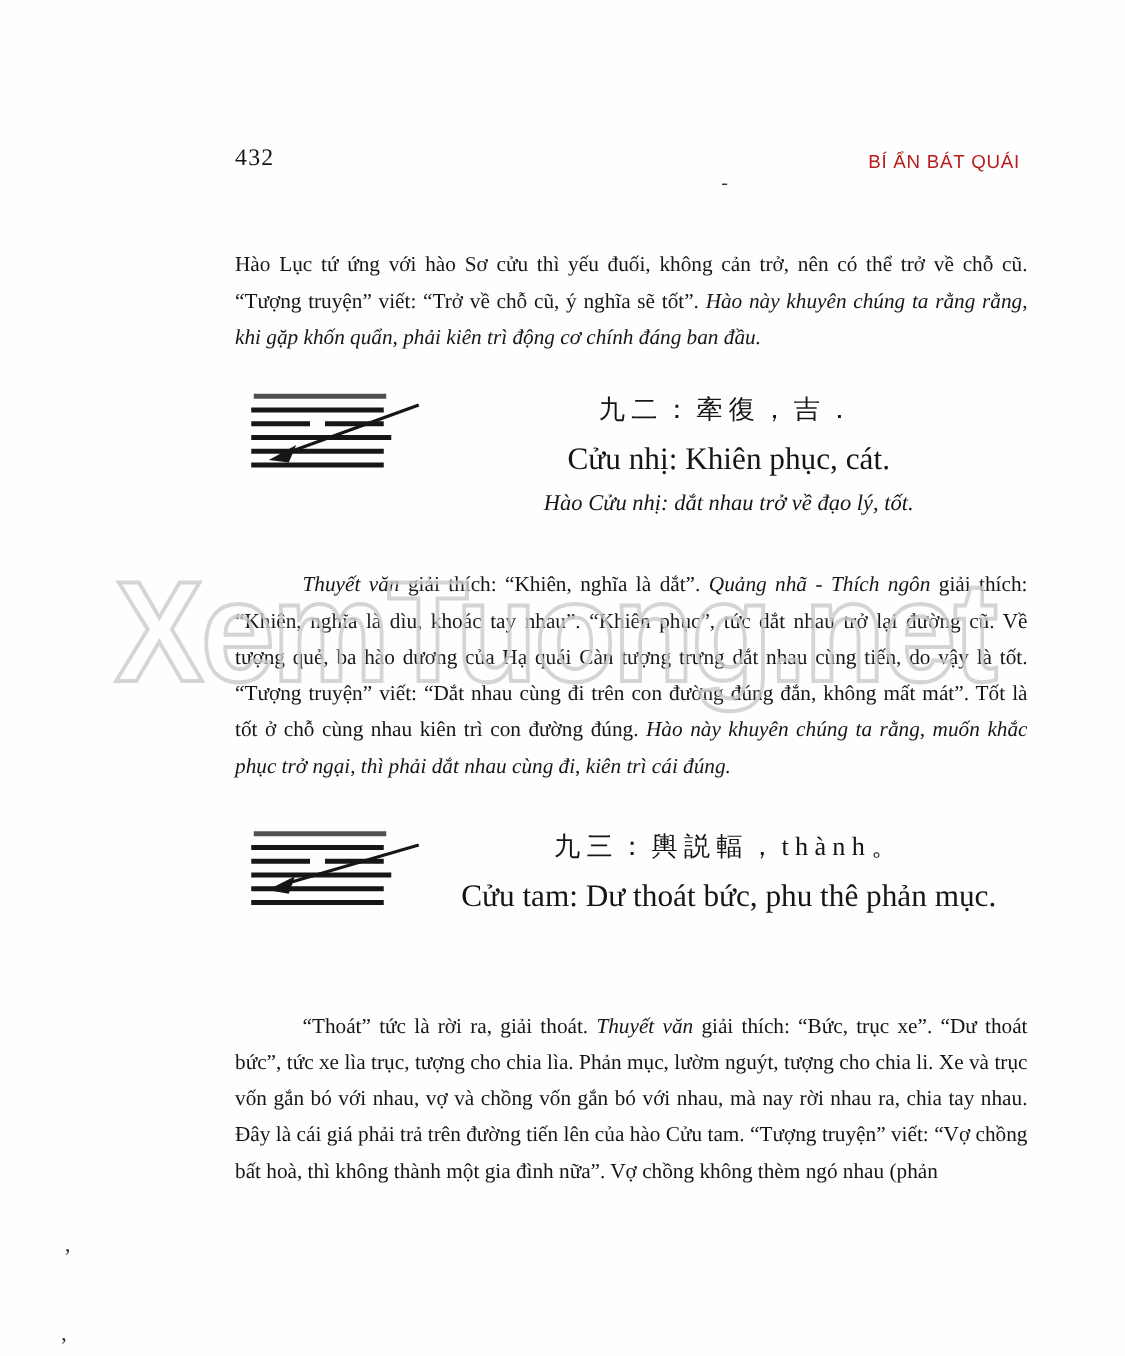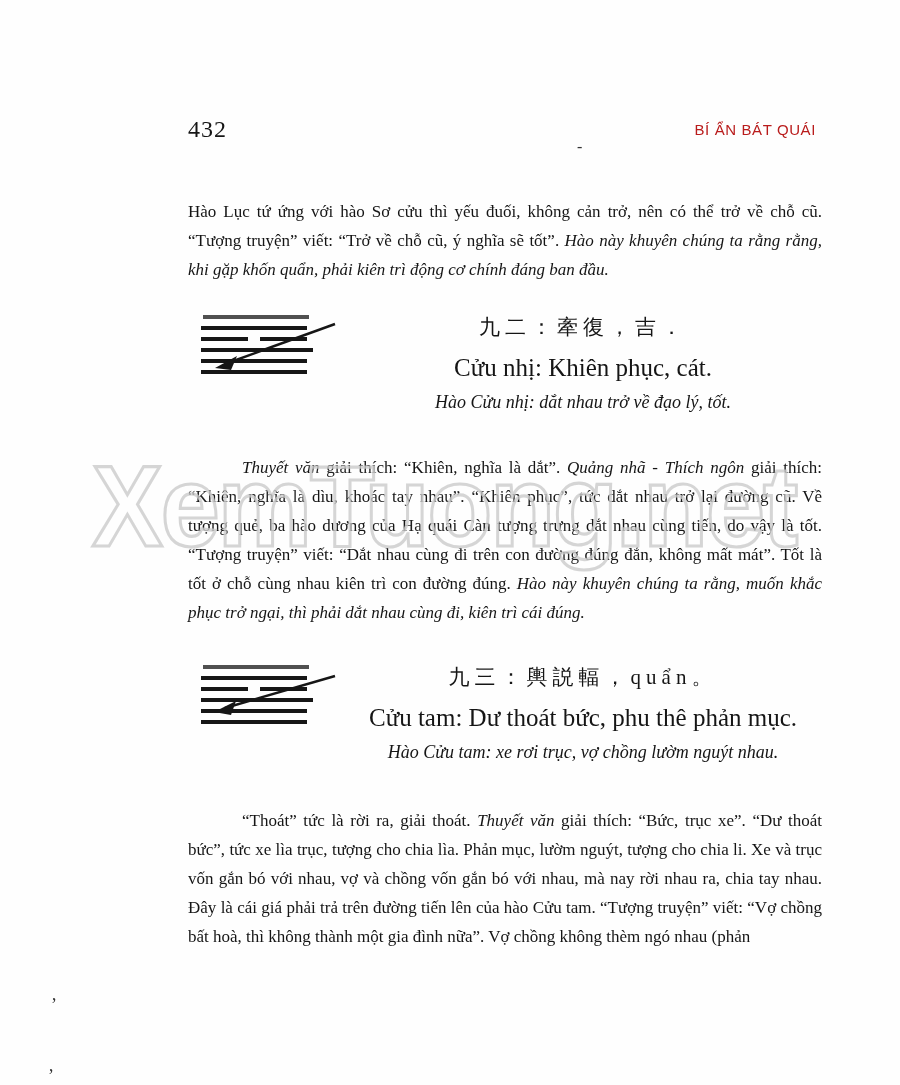--- a/index.html
+++ b/index.html
@@ -7,21 +7,21 @@
     position:relative;
     width:900px;height:1085px;
     background:#fefefe;
     overflow:hidden;
     font-family:"Liberation Serif", serif;
     color:#151515;
   }
   
   .page-number{
     position:absolute;left:188px;top:116px;
-    font-size:24px;letter-spacing:1px;
+    font-size:19px;letter-spacing:1px;
   }
   .running-head{
     position:absolute;right:84px;top:121px;
     font-family:"Liberation Sans",sans-serif;
     font-size:15px;letter-spacing:0.6px;color:#b91c1c;
   }
   .header-tick{
     position:absolute;left:577px;top:138px;
     font-size:16px;color:#333;
   }
@@ -131,23 +131,22 @@
         </div>
         <div class="hline solid"></div>
         <div class="hline solid"></div>
         <div class="hline solid"></div>
       </div>
     <svg class="arrow-svg" style="left:205px;top:668px" width="135" height="50" viewBox="0 0 135 50">
       <line x1="130" y1="8" x2="20" y2="40" stroke="#161616" stroke-width="2.5"></line>
       <polygon points="9,44 31,33 26,47" fill="#161616"></polygon>
     </svg>
     <div class="hex-text" style="top:663px">
-      <p class="hex-chinese">九三：輿説輻，quẩn。</p>
+      <p class="hex-chinese">九三：輿説輻，thành。</p>
       <p class="hex-reading">Cửu tam: Dư thoát bức, phu thê phản mục.</p>
-      <p class="hex-meaning">Hào Cửu tam: xe rơi trục, vợ chồng lườm nguýt nhau.</p>
     </div>
   </div>
 
   <p id="para3" class="para indent"><span>“Thoát” tức là rời ra, giải thoát. </span><span class="it">Thuyết văn </span><span>giải thích: “Bức, trục xe”. “Dư thoát bức”, tức xe lìa trục, tượng cho chia lìa. Phản mục, lườm nguýt, tượng cho chia li. Xe và trục vốn gắn bó với nhau, vợ và chồng vốn gắn bó với nhau, mà nay rời nhau ra, chia tay nhau. Đây là cái giá phải trả trên đường tiến lên của hào Cửu tam. “Tượng truyện” viết: “Vợ chồng bất hoà, thì không thành một gia đình nữa”. Vợ chồng không thèm ngó nhau (phản</span></p>
 
   <div class="watermark" style="-webkit-text-stroke: 3px rgb(204, 204, 204);">XemTuong.net</div>
 
   <div id="mark-top" class="margin-mark">’</div>
   <div id="mark-bottom" class="margin-mark">’</div>
 

